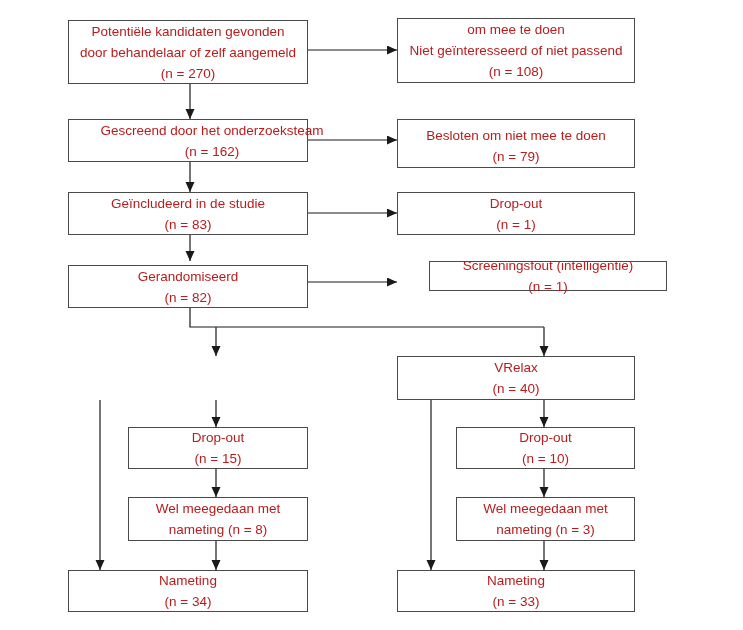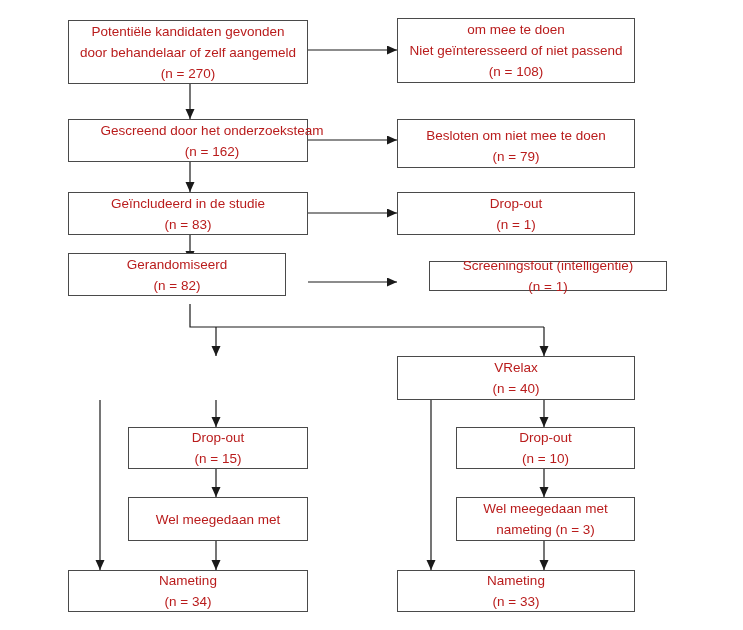--- a/index.html
+++ b/index.html
@@ -37,21 +37,21 @@
     text-decoration: underline;
     text-decoration-style: wavy;
     text-decoration-color: #e03127;
     text-decoration-thickness: 1px;
     text-underline-offset: 3px;
   }
   
   .b-candidates   { left: 68px;  top: 20px;  width: 240px; height: 64px; }
   .b-screened     { left: 68px;  top: 119px; width: 240px; height: 43px; padding-left: 48px; }
   .b-included     { left: 68px;  top: 192px; width: 240px; height: 43px; }
-  .b-randomized   { left: 68px;  top: 253px; width: 218px; height: 43px; }
+  .b-randomized   { left: 68px;  top: 265px; width: 240px; height: 43px; }
   
   .b-notinterested { left: 397px; top: 18px;  width: 238px; height: 65px; }
   .b-declined      { left: 397px; top: 119px; width: 238px; height: 49px; justify-content: flex-end; }
   .b-dropout-inc   { left: 397px; top: 192px; width: 238px; height: 43px; }
   .b-screenerror   { left: 397px; top: 261px; width: 238px; height: 30px; margin-left: 32px; }
   
   .b-discovr          { left: 68px;  top: 356px; width: 240px; height: 44px; }
   .b-vrelax           { left: 397px; top: 356px; width: 238px; height: 44px; justify-content: center; }
   .b-discovr-dropout  { left: 128px; top: 427px; width: 180px; height: 42px; }
   .b-vrelax-dropout   { left: 456px; top: 427px; width: 179px; height: 42px; }
@@ -151,20 +151,21 @@
     <div class="ln">(n = 15)</div>
   </div>
 
   <div class="box b-vrelax-dropout">
     <div class="ln">Drop-out</div>
     <div class="ln">(n = 10)</div>
   </div>
 
   <div class="box b-discovr-partial">
     <div class="ln">Wel meegedaan met</div>
+    <div class="ln">nameting (n = 8)</div>
   </div>
 
   <div class="box b-vrelax-partial">
     <div class="ln">Wel meegedaan met</div>
     <div class="ln">nameting (n = 3)</div>
   </div>
 
   <div class="box b-discovr-posttest">
     <div class="ln">Nameting</div>
     <div class="ln">(n = 34)</div>

